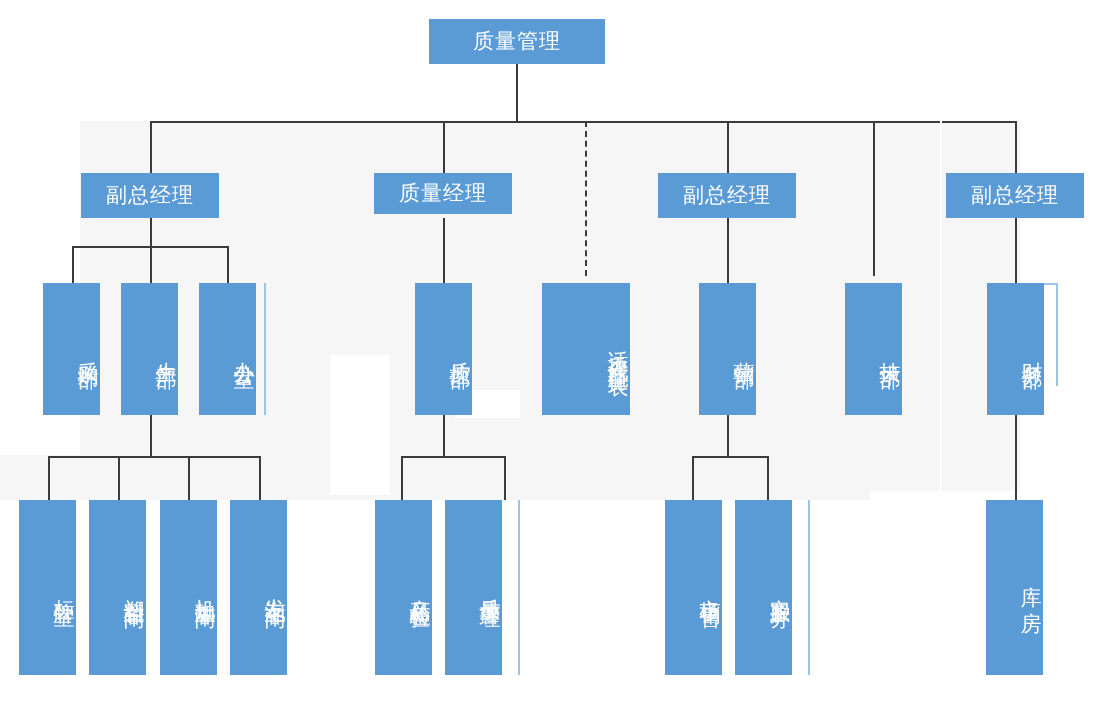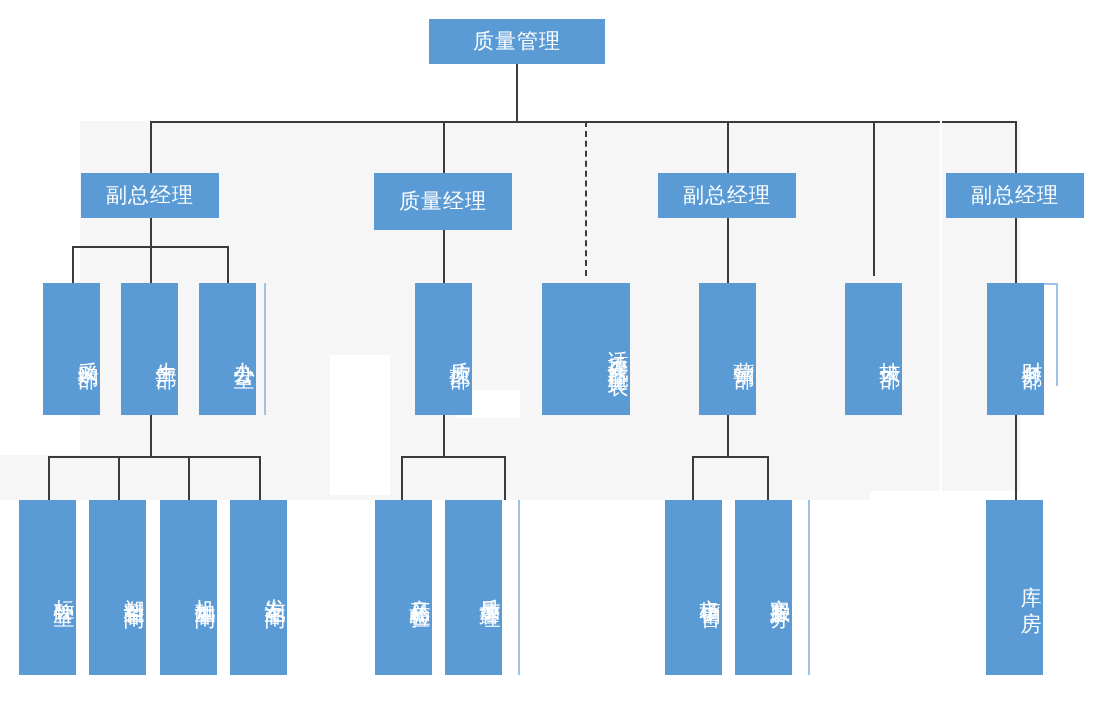--- a/index.html
+++ b/index.html
@@ -121,21 +121,21 @@
   <div class="line v" style="left:873px; top:121px; height:155px;"></div>
   <div class="line v" style="left:1015px; top:121px; height:52px;"></div>
 
   <div class="node horiz" style="left:429px; top:19px; width:176px; height:45px;">
     <span>质量管理</span>
   </div>
 
   <div class="node horiz" style="left:81px; top:173px; width:138px; height:45px;">
     <span>副总经理</span>
   </div>
-  <div class="node horiz" style="left:374px; top:173px; width:138px; height:57px;">
+  <div class="node horiz" style="left:374px; top:173px; width:138px; height:41px;">
     <span>质量经理</span>
   </div>
   <div class="node horiz" style="left:658px; top:173px; width:138px; height:45px;">
     <span>副总经理</span>
   </div>
   <div class="node horiz" style="left:946px; top:173px; width:138px; height:45px;">
     <span>副总经理</span>
   </div>
 
   <div class="line v" style="left:150px; top:218px; height:28px;"></div>

